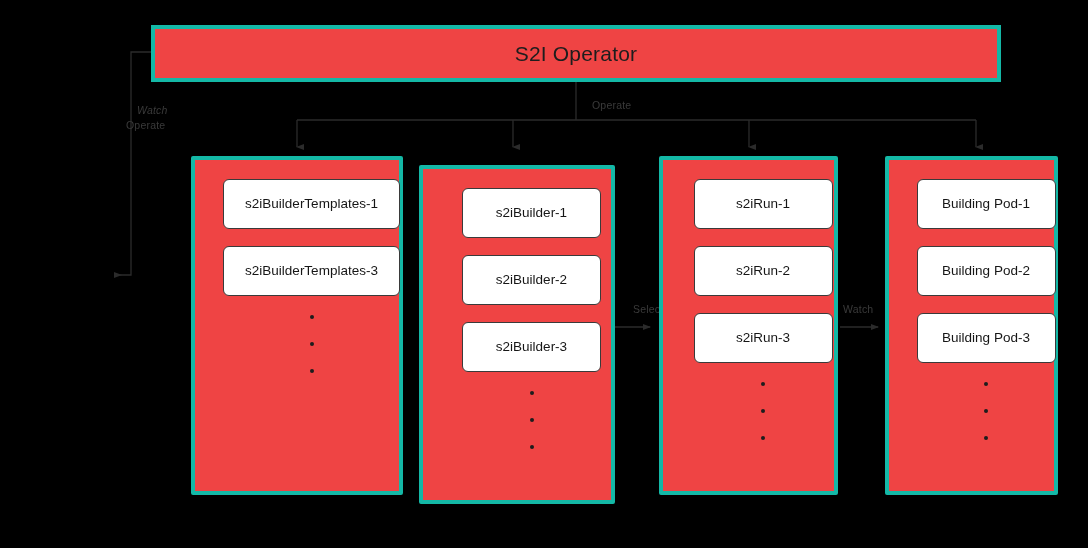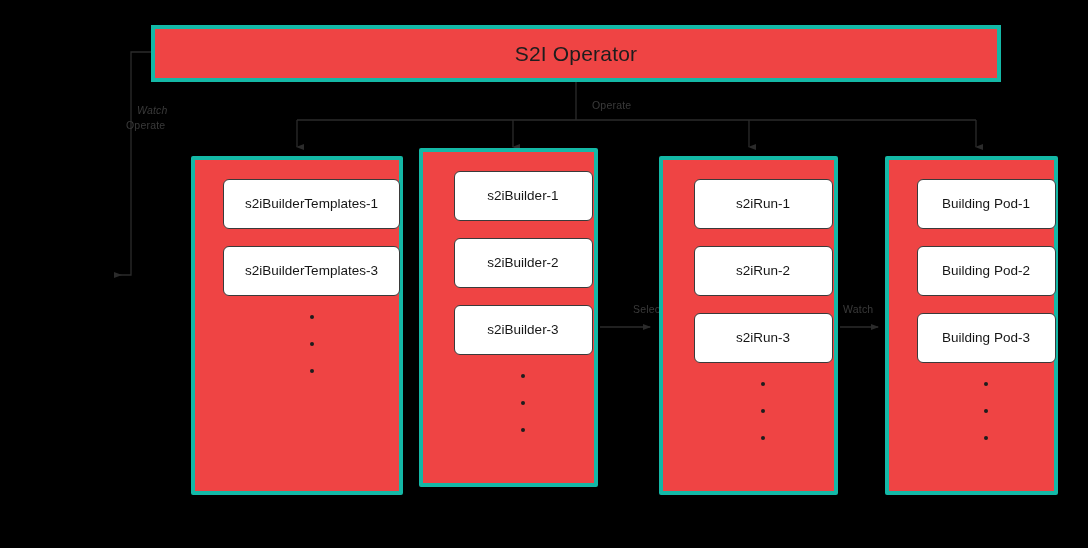--- a/index.html
+++ b/index.html
@@ -102,21 +102,21 @@
     display: block;
     width: 4px;
     height: 4px;
     border-radius: 50%;
     background: #1d1d1d;
     margin-bottom: 23px;
   }
 
   
   #col-templates { left: 191px; top: 156px; width: 212px; height: 339px; }
-  #col-builders  { left: 419px; top: 148px; width: 179px; height: 339px; }
+  #col-builders  { left: 419px; top: 165px; width: 196px; height: 339px; }
   #col-runs      { left: 659px; top: 156px; width: 179px; height: 339px; }
   #col-pods      { left: 885px; top: 156px; width: 173px; height: 339px; }
 
   #col-templates .res-box { width: 177px; height: 50px; }
   #col-builders  .res-box { width: 139px; height: 50px; }
   #col-runs      .res-box { width: 139px; height: 50px; }
   #col-pods      .res-box { width: 139px; height: 50px; }
 
   
   #wires {

